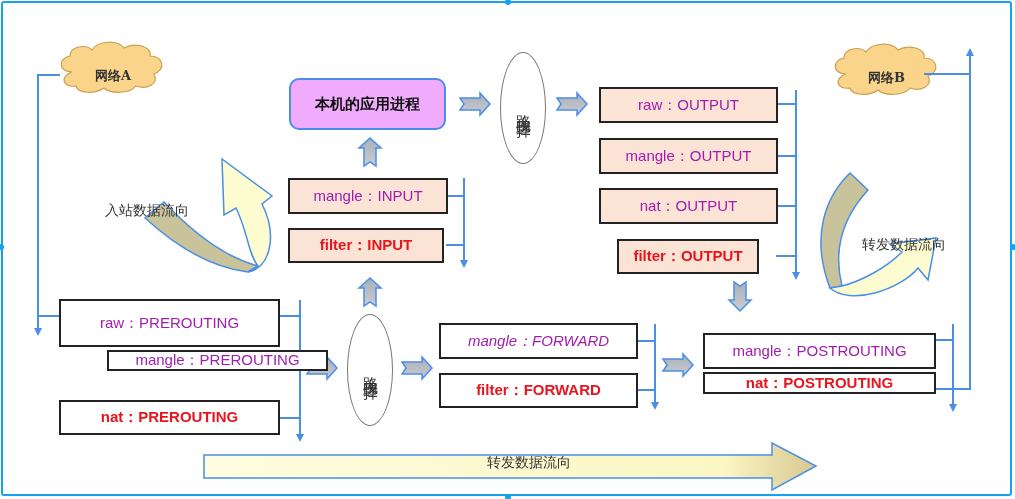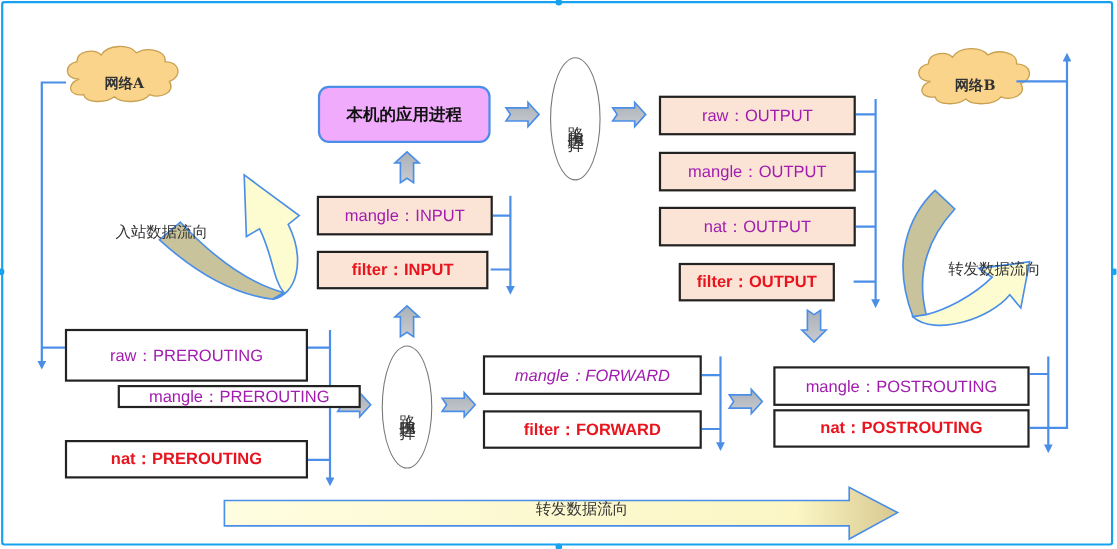--- a/index.html
+++ b/index.html
@@ -134,13 +134,13 @@
 
 <div class="box peach" style="left:599px;top:87px;width:179px;height:36px;">raw：OUTPUT</div>
 <div class="box peach" style="left:599px;top:138px;width:179px;height:36px;">mangle：OUTPUT</div>
 <div class="box peach" style="left:599px;top:188px;width:179px;height:36px;">nat：OUTPUT</div>
 <div class="box peach red" style="left:617px;top:239px;width:142px;height:35px;">filter：OUTPUT</div>
 
 <div class="box white" style="left:439px;top:323px;width:199px;height:36px;font-style:italic;">mangle：FORWARD</div>
 <div class="box white red" style="left:439px;top:373px;width:199px;height:35px;">filter：FORWARD</div>
 
 <div class="box white" style="left:703px;top:323px;width:233px;height:36px;margin-top:10px;">mangle：POSTROUTING</div>
-<div class="box white red" style="left:703px;top:372px;width:233px;height:35px;">nat：POSTROUTING</div>
+<div class="box white red" style="left:703px;top:372px;width:233px;height:22px;">nat：POSTROUTING</div>
 
 </body></html>

